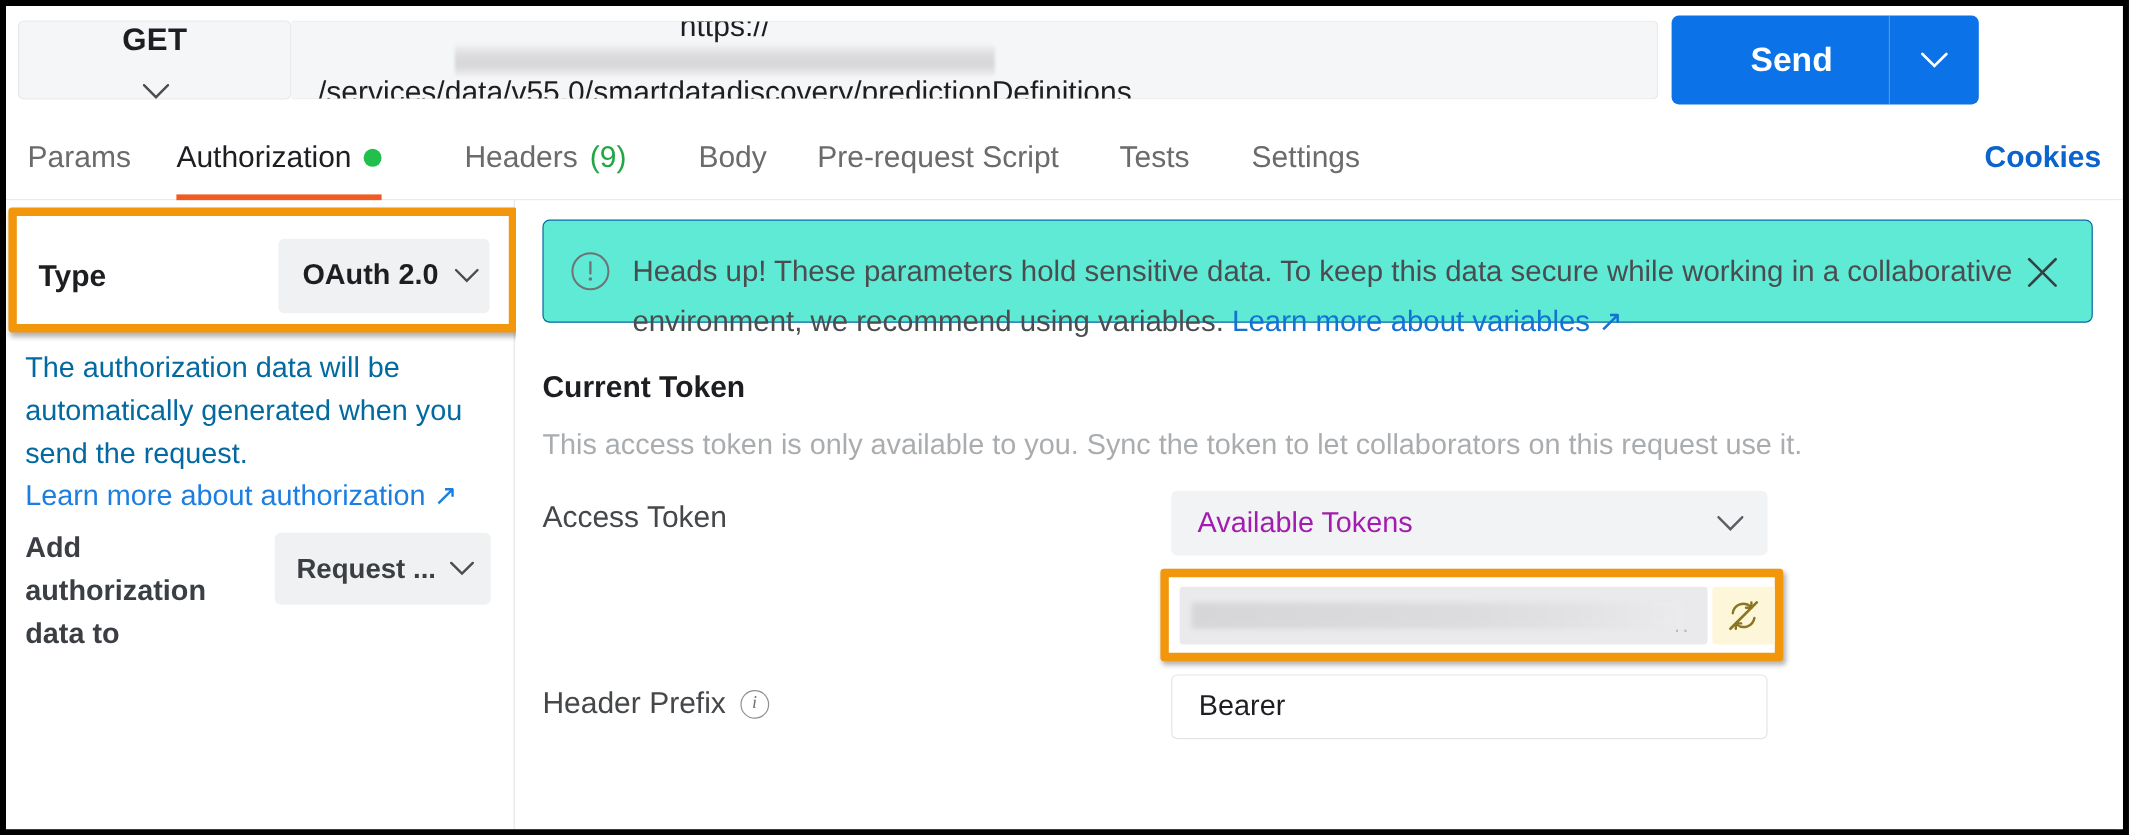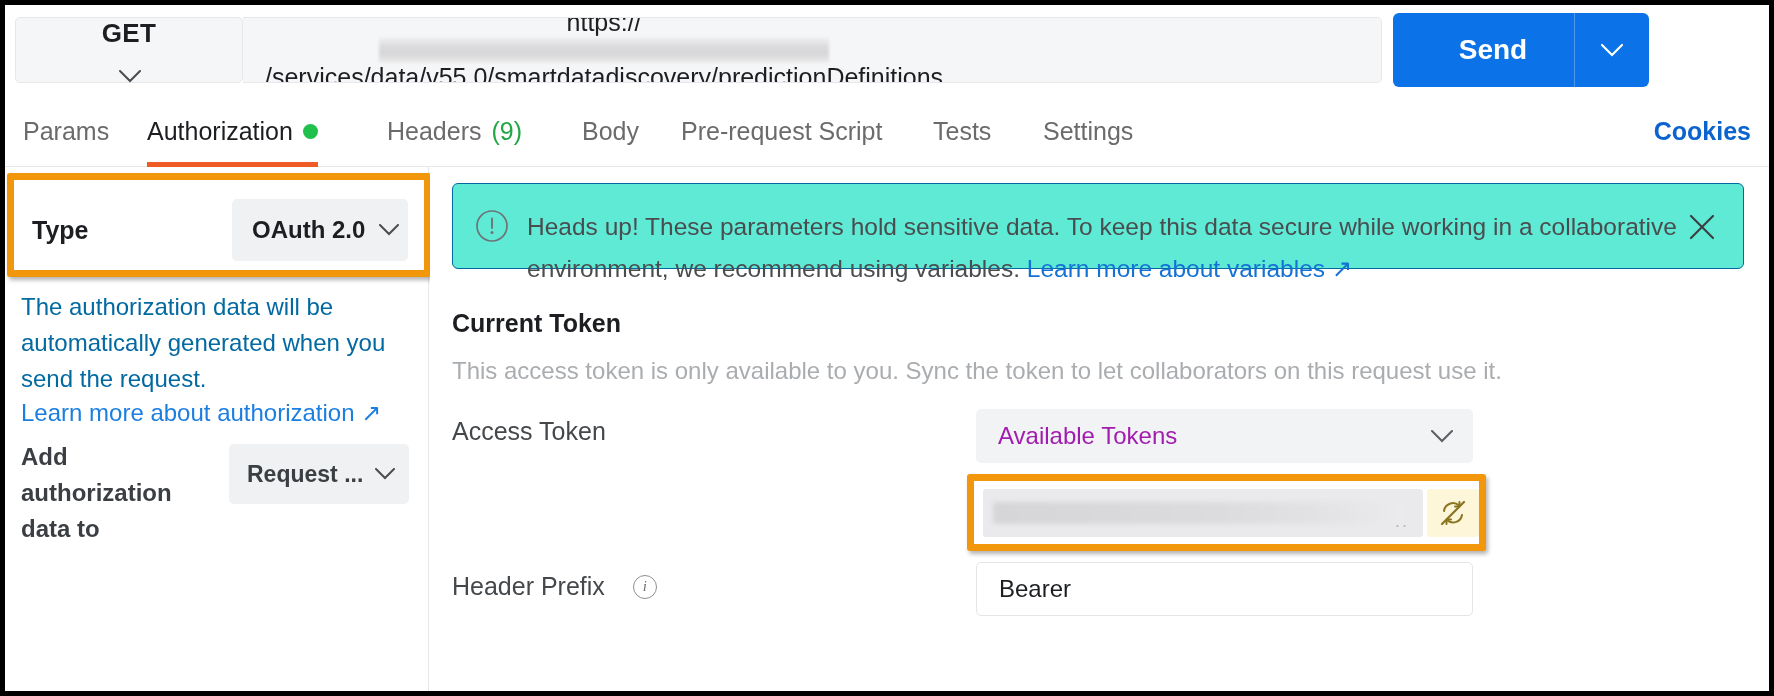--- a/index.html
+++ b/index.html
@@ -216,21 +216,21 @@
     position: absolute; left: 22px; top: 190px;
     font-size: 24px; color: #aaadb0;
     white-space: nowrap;
   }
 
   .row-label {
     position: absolute; left: 22px;
     font-size: 25px; color: #45484b;
   }
   #lbl-access { top: 250px; }
-  #lbl-prefix { top: 405px; display: flex; align-items: center; gap: 28px; }
+  #lbl-prefix { top: 405px; display: flex; align-items: center; gap: 12px; }
 
   .tokens-select {
     position: absolute; left: 546px; top: 242px;
     width: 497px; height: 54px;
     background: #f2f3f4; border-radius: 5px;
     display: flex; align-items: center;
     padding: 0 22px;
     cursor: pointer;
   }
   .tokens-select .val { flex: 1; font-size: 24px; color: #a21caf; }

